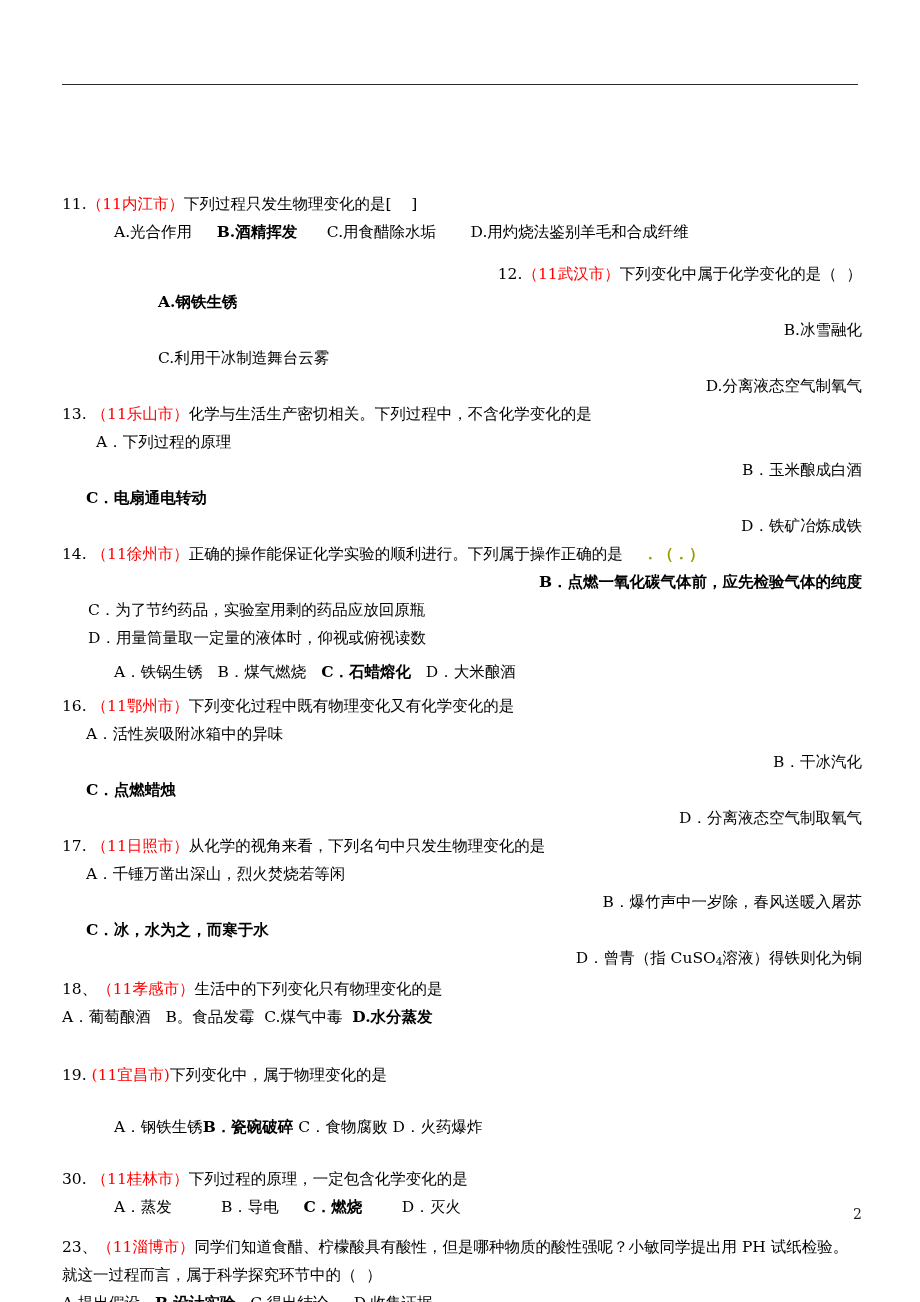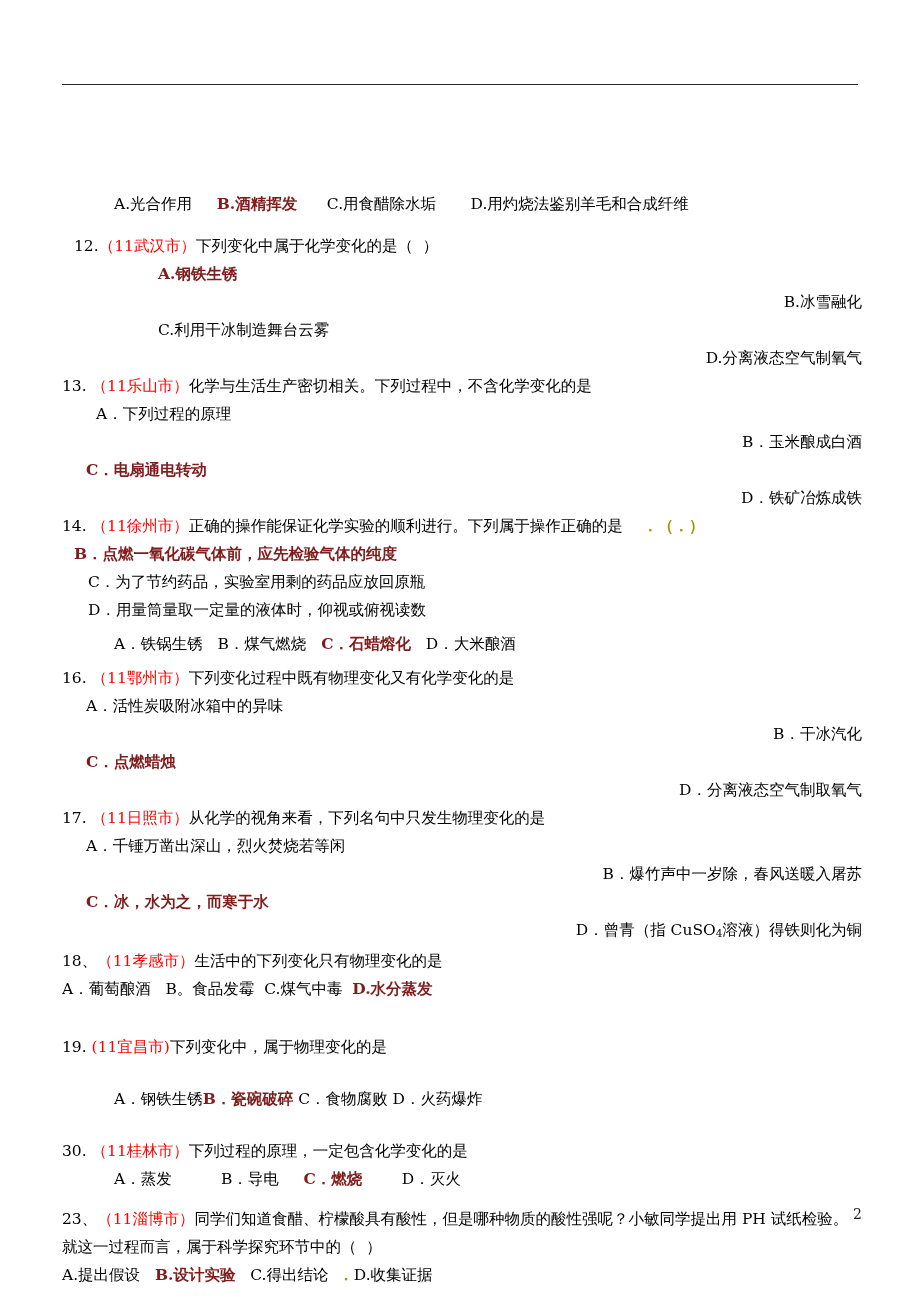--- a/index.html
+++ b/index.html
@@ -41,29 +41,29 @@
   .q {
     margin: 0 0 0 0;
     line-height: 1.0;
   }
   .line {
     white-space: pre;
     font-size: 15.5px;
     line-height: 28px;
     letter-spacing: 0px;
   }
-  .line.ind1 { padding-left: 12px; }
+  .line.ind1 { padding-left: 12px; text-align: right; }
   .line.ind2 { padding-left: 26px; }
   .line.ind3 { padding-left: 52px; }
   .gap-s  { height: 6px; }
   .gap-m  { height: 14px; }
   .gap-l  { height: 24px; }
   .gap-xl { height: 30px; }
 
-  .red  { color: #7f1d1d; font-weight: bold; }
+  .red  { color: #000000; font-weight: bold; }
   .redn { color: #ff0000; }
   .olive { color: #9a9a00; font-weight: bold; }
   .num { font-size: 15.5px; }
 
   .two-col {
     display: flex;
     font-size: 15.5px;
     line-height: 28px;
     white-space: pre;
     flex-direction: column;
@@ -88,20 +88,21 @@
 </head>
 <body>
 
 <div class="page">
 
   <div class="header-rule"></div>
 
   <div class="content">
 
     <div class="q">
+      <div class="line"><span class="num">11.</span><span class="redn">（11内江市）</span><span>下列过程只发生物理变化的是[    ]</span></div>
       <div class="line ind3"><span>A.光合作用</span>     <span class="red">B.酒精挥发</span>      <span>C.用食醋除水垢</span>       <span>D.用灼烧法鉴别羊毛和合成纤维</span></div>
     </div>
 
     <div class="gap-m"></div>
 
     <div class="q">
       <div class="line ind1"><span class="num">12.</span><span class="redn">（11武汉市）</span><span>下列变化中属于化学变化的是（  ）</span></div>
       <div class="two-col">
         <span class="c1" style="padding-left:96px"><span class="red">A.钢铁生锈</span></span>
         <span class="c2" style="padding-left:148px"><span>B.冰雪融化</span></span>

